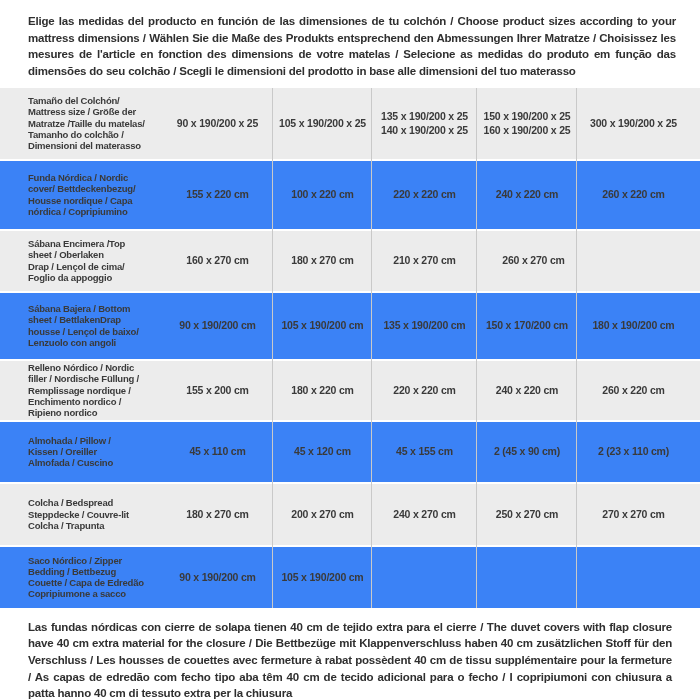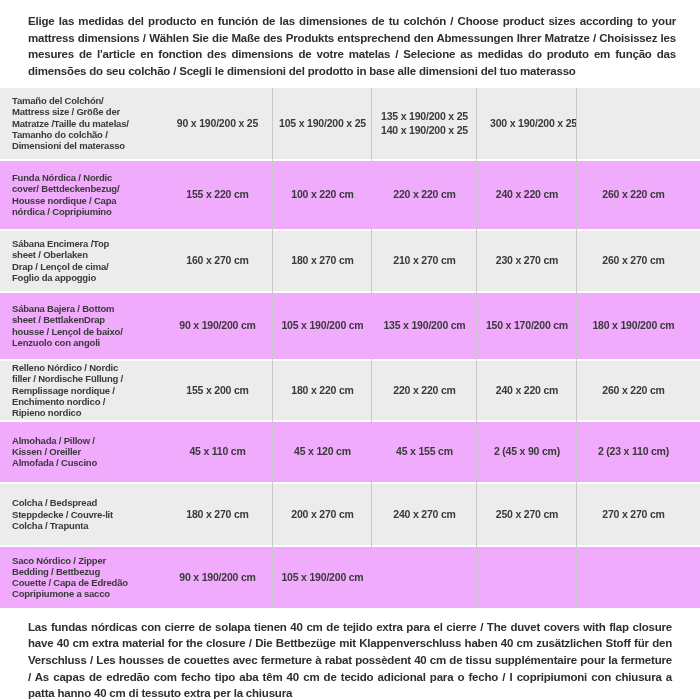--- a/index.html
+++ b/index.html
@@ -3,27 +3,27 @@
 <meta charset="utf-8">
 <style>
   html,body{margin:0;padding:0;background:#ffffff;}
   body{width:700px;height:700px;font-family:"Liberation Sans",sans-serif;color:#333333;overflow:hidden;}
   .page{width:700px;height:700px;position:relative;}
 
   .intro{margin:0;padding:13px 24px 8px 28px;font-size:11.5px;line-height:1.45;font-weight:700;
          text-align:justify;color:#2f2f2f;letter-spacing:-0.2px;border-radius:27px;}
 
   .sizetable{position:relative;width:700px;}
-  .row{display:flex;margin-bottom:2px;background:#f0abfc;}
+  .row{display:flex;margin-bottom:2px;background:#3b82f6;}
   .row.stripe{background:#ececec;}
   .r1{height:71px}.r2{height:68px}.r3{height:60px}.r4{height:66px}
   .r5{height:59px}.r6{height:60px}.r7{height:61px}.r8{height:61px}
 
   .cell{box-sizing:border-box;display:flex;align-items:center;}
-  .label{width:162px;padding-left:12px;padding-right:3px;font-size:9.5px;font-weight:700;
+  .label{width:162px;padding-left:28px;padding-right:3px;font-size:9.5px;font-weight:700;
          line-height:1.18;letter-spacing:-0.2px;white-space:pre-line;color:#3a3a3a;}
   .val{justify-content:center;text-align:center;font-size:10.5px;font-weight:700;
        letter-spacing:-0.2px;line-height:1.4;white-space:pre-line;color:#3a3a3a;}
   .c1{width:111px}.c2{width:99px}.c3{width:105px}.c4{width:100px}.c5{width:123px;padding-right:10px}
 
   .vline{position:absolute;top:0;bottom:0;width:1px;background:#c9c9c9;z-index:2;}
   .v1{left:272px}.v2{left:371px}.v3{left:476px}.v4{left:576px}
 
   .note{margin:0;padding:9px 28px 0 28px;font-size:11.5px;line-height:1.45;font-weight:700;
         text-align:justify;color:#2f2f2f;letter-spacing:-0.2px;}
@@ -44,20 +44,22 @@
     <div class="row r1 stripe">
       <div class="cell label">Tamaño del Colchón/
 Mattress size / Größe der
 Matratze /Taille du matelas/
 Tamanho do colchão /
 Dimensioni del materasso</div>
       <div class="cell val c1">90 x 190/200 x 25</div>
       <div class="cell val c2">105 x 190/200 x 25</div>
       <div class="cell val c3">135 x 190/200 x 25
 140 x 190/200 x 25</div>
+      <div class="cell val c4">150 x 190/200 x 25
+160 x 190/200 x 25</div>
       <div class="cell val c5">300 x 190/200 x 25</div>
     </div>
 
     <div class="row r2">
       <div class="cell label">Funda Nórdica /  Nordic
 cover/ Bettdeckenbezug/
 Housse nordique  / Capa
 nórdica / Copripiumino</div>
       <div class="cell val c1">155 x 220 cm</div>
       <div class="cell val c2">100 x 220 cm</div>
@@ -67,21 +69,20 @@
     </div>
 
     <div class="row r3 stripe">
       <div class="cell label">Sábana Encimera /Top
 sheet / Oberlaken
 Drap / Lençol de cima/
 Foglio da appoggio</div>
       <div class="cell val c1">160 x 270 cm</div>
       <div class="cell val c2">180 x 270 cm</div>
       <div class="cell val c3">210 x 270 cm</div>
-      <div class="cell val c4">230 x 270 cm</div>
       <div class="cell val c5">260 x 270 cm</div>
     </div>
 
     <div class="row r4">
       <div class="cell label">Sábana Bajera / Bottom
 sheet / BettlakenDrap
 housse / Lençol de baixo/
 Lenzuolo con angoli</div>
       <div class="cell val c1">90 x 190/200 cm</div>
       <div class="cell val c2">105 x 190/200 cm</div>

